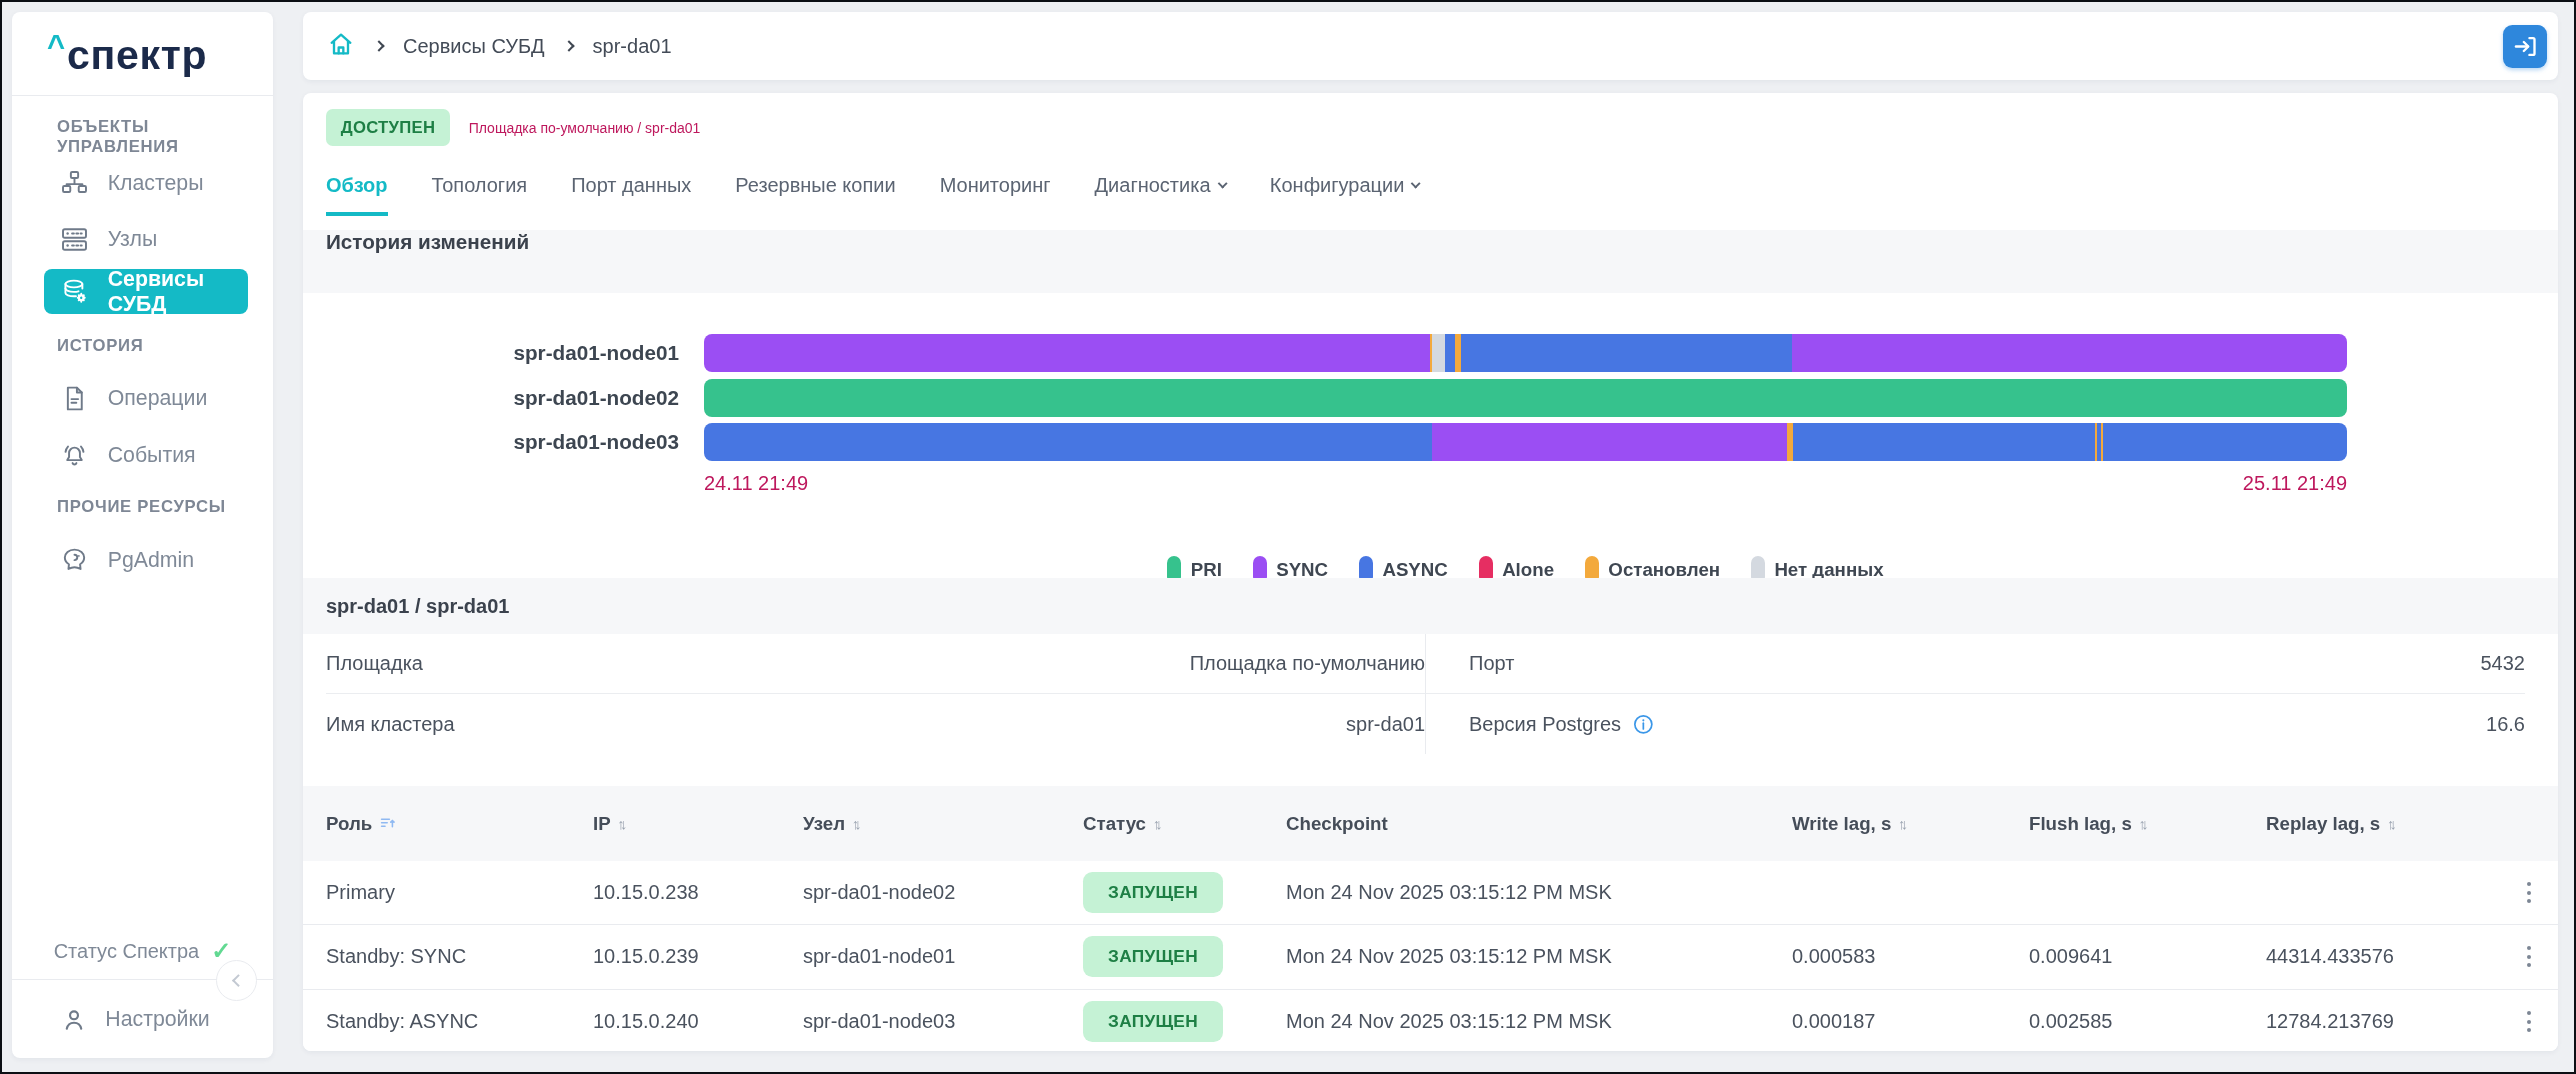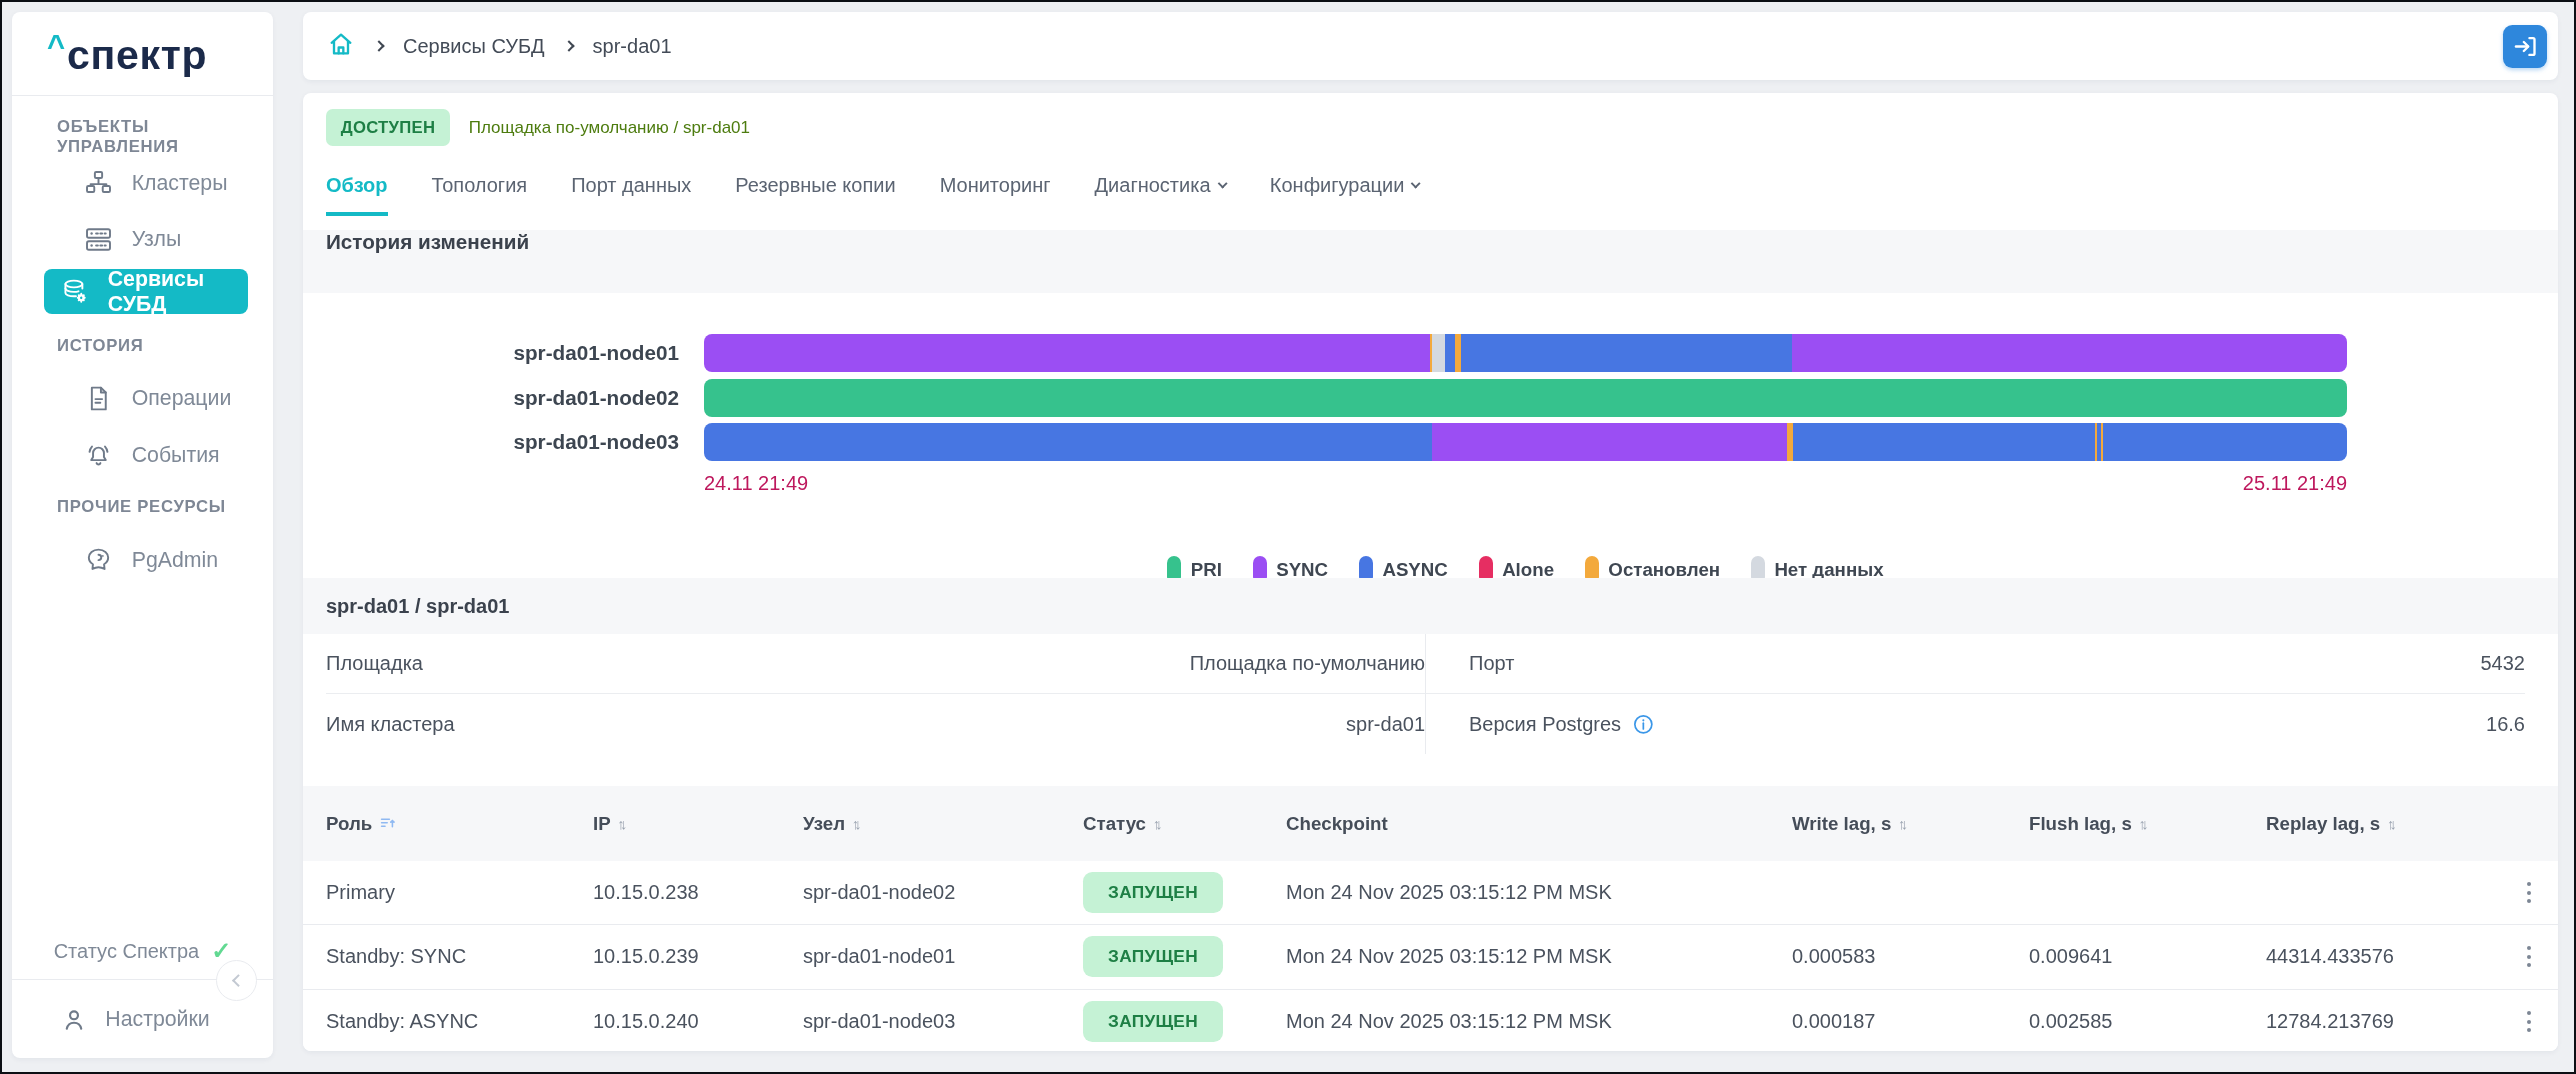--- a/index.html
+++ b/index.html
@@ -13,21 +13,21 @@
   .card { background:#fff; border-radius:8px; box-shadow:0 1.3px 5.3px rgba(25,40,70,.05); }
 
   
   .sidebar { position:absolute; left:12px; top:12px; width:261px; height:1046px; }
   .logo { position:absolute; left:0; top:0; width:100%; height:84px; border-bottom:1.3px solid #e9ebef;
           display:flex; align-items:center; padding-left:35px; }
   .logo-text { font-size:41px; font-weight:bold; color:#1b2a4a; letter-spacing:0.7px; }
   .logo-caret { color:var(--accent-teal,#14bac6); font-size:31px; font-weight:bold; vertical-align:12px; margin-right:1.3px; }
   .side-label { position:absolute; left:45px; font-size:16.7px; font-weight:bold; color:#7e8795; letter-spacing:0.7px; }
   .side-item { position:absolute; left:0; width:100%; height:40px; display:flex; align-items:center;
-               padding-left:72px; gap:18.7px; font-size:21.3px; color:#7f8997; cursor:pointer; }
+               padding-left:48px; gap:18.7px; font-size:21.3px; color:#7f8997; cursor:pointer; }
   .side-item svg { width:29px; height:29px; stroke:#6f7a89; fill:none; stroke-width:1.6; stroke-linecap:round; stroke-linejoin:round; flex:0 0 29px; }
   .side-item.active { left:32px; width:204px; height:45px; background:var(--accent-teal,#14bac6);
                       border-radius:8px; color:#fff; padding-left:16px; font-weight:bold; }
   .side-item.active svg { stroke:#fff; }
   .side-status { position:absolute; left:0; width:100%; top:925px; display:flex; align-items:center; justify-content:center; gap:12px;
                  font-size:20px; color:#7f8997; }
   .side-status .check { color:var(--check-green,#62d992); font-size:24px; font-weight:bold; }
   .side-divider { position:absolute; left:0; right:0; top:967px; border-top:1.3px solid #e9ebef; }
   .collapse-btn { position:absolute; right:16px; top:948px; width:41px; height:41px; border-radius:50%;
                   background:#fff; border:1.3px solid #e9ebef; display:flex; align-items:center; justify-content:center; cursor:pointer; }
@@ -44,21 +44,21 @@
   .login-btn { margin-left:auto; width:44px; height:43px; border-radius:9.3px; background:var(--accent-blue,#2e87dc);
                display:flex; align-items:center; justify-content:center; cursor:pointer; box-shadow:0 2px 4px rgba(46,135,220,.35); }
   .login-btn svg { width:27px; height:27px; stroke:#fff; fill:none; stroke-width:2.1; stroke-linecap:round; stroke-linejoin:round; }
 
   
   .main { position:absolute; left:303px; top:93px; width:2255px; height:958px; overflow:hidden; }
 
   .status-row { position:absolute; left:23px; top:16px; height:37px; display:flex; align-items:center; gap:18.7px; }
   .badge-green { background:var(--badge-green-bg,#c5f2d5); color:var(--badge-green-text,#1e7f45);
                  font-size:16.7px; font-weight:bold; letter-spacing:0.3px; padding:8.7px 14.7px; border-radius:6.7px; }
-  .page-subtitle { font-size:17px; color:#4d7c0f; }
+  .page-subtitle { font-size:14px; color:#be185d; }
 
   .tabs { position:absolute; left:23px; top:81px; display:flex; gap:44px; align-items:flex-end; }
   .tab { font-size:20px; color:#5b6472; padding-bottom:14.7px; display:flex; align-items:center; gap:8px; cursor:pointer; border-bottom:4px solid transparent; }
   .tab.active { color:var(--accent-teal,#14bac6); font-weight:bold; border-bottom-color:var(--accent-teal,#14bac6); }
   .chev-down { width:7.3px; height:7.3px; border-right:2px solid #5b6472; border-bottom:2px solid #5b6472; transform:rotate(45deg) translate(-1.3px,-1.3px); }
 
   .panel-header { position:absolute; left:0; right:0; top:137px; height:63px; background:#f6f7f9; display:flex; align-items:flex-start; }
   .panel-title { font-size:20.7px; font-weight:bold; color:#3b424d; margin-left:23px; }
   .panel-controls { margin-left:auto; margin-right:22.7px; display:flex; align-items:center; }
   .range-input { width:364px; height:45px; background:#fff; border:1.3px solid #dfe3e8; border-right:none; border-radius:6.7px 0 0 6.7px;

